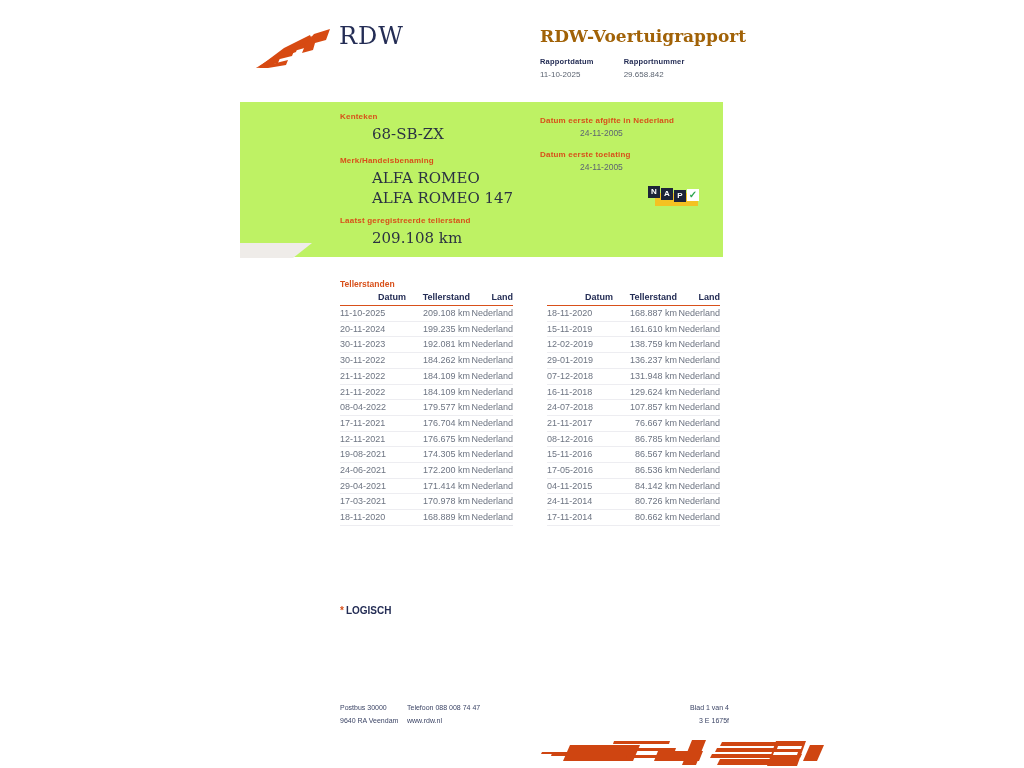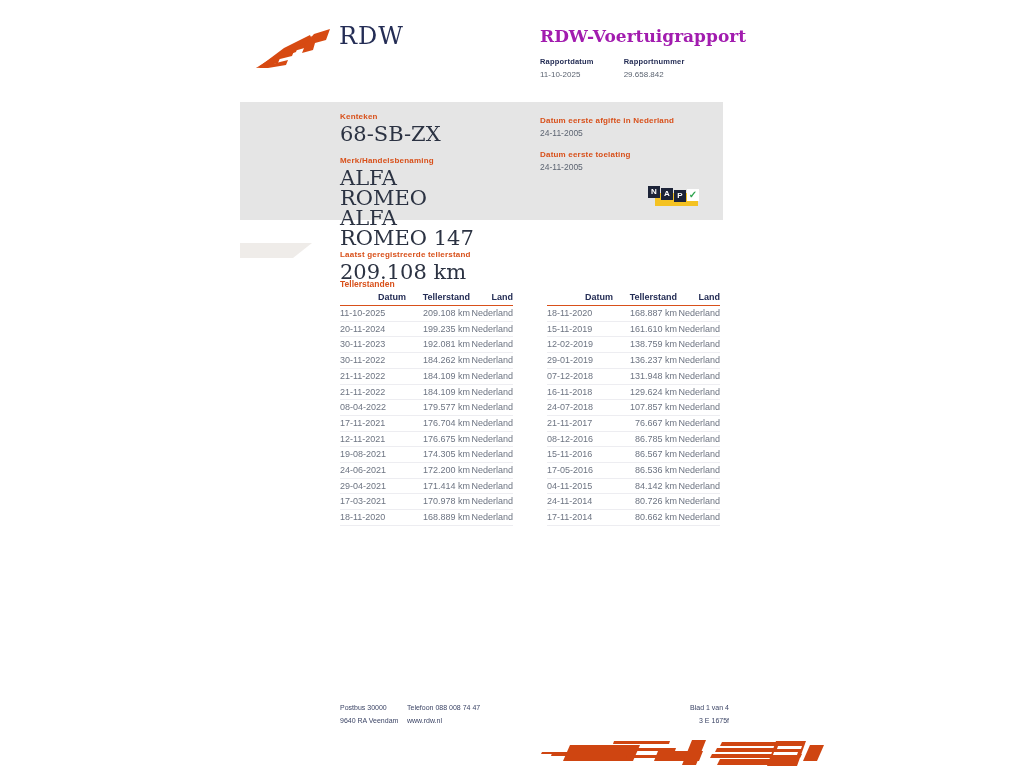--- a/index.html
+++ b/index.html
@@ -5,34 +5,34 @@
   * { margin:0; padding:0; box-sizing:border-box; }
   html,body { width:1024px; height:768px; background:#ffffff; }
   body { font-family:"Liberation Sans", sans-serif; position:relative; overflow:hidden; }
   .page { position:absolute; left:0; top:0; width:1024px; height:768px; background:#fff; }
 
   
   .logo-wing { position:absolute; left:254px; top:26px; width:78px; height:44px; }
   .logo-text { position:absolute; left:339px; top:22px; font-family:"DejaVu Serif", serif;
                font-size:24px; letter-spacing:1px; color:#242d55; }
   .doc-title { position:absolute; left:540px; top:26px; font-family:"DejaVu Serif", serif;
-               font-weight:bold; font-size:17px; color:#a21caf; }
+               font-weight:bold; font-size:17px; color:#a16207; }
   .meta { position:absolute; left:540px; top:57px; display:flex; gap:30px; }
   .meta .lbl { font-size:7.5px; font-weight:bold; color:#242d55; letter-spacing:.2px; }
   .meta .val { font-size:8px; color:#5d6572; margin-top:4px; }
 
   
-  .panel { position:absolute; left:240px; top:102px; width:483px; height:118px; background:#e5e5e5; }
+  .panel { position:absolute; left:240px; top:102px; width:483px; height:155px; background:#bef264; }
   .panel-tail { position:absolute; left:240px; top:243px; width:72px; height:15px; }
   .field-label { font-size:8px; font-weight:bold; color:#d8501a; letter-spacing:.2px; }
-  .field-value-big { font-family:"DejaVu Serif", serif; font-size:21px; color:#2b3242; line-height:20px; }
-  .field-value-sm { font-size:8.5px; color:#5d6572; }
+  .field-value-big { font-family:"DejaVu Serif", serif; font-size:15px; color:#2b3242; line-height:20px;margin-left:32px; }
+  .field-value-sm { font-size:8.5px; color:#5d6572;margin-left:40px; }
   .p-left { position:absolute; left:100px; top:10px; width:170px; }
   .p-right { position:absolute; left:300px; top:14px; width:180px; }
-  .gap-a { margin-top:3px; } .gap-b { margin-top:12px; } .gap-c { margin-top:2px; }
+  .gap-a { margin-top:3px; } .gap-b { margin-top:12px; } .gap-c { margin-top:8px; }
   .oordeel { margin-top:18px; font-size:13.5px; font-weight:bold; color:#242d55; line-height:17px; letter-spacing:.2px; }
 
   
   .nap { position:absolute; left:408px; top:82px; width:52px; height:28px; }
   .nap-yellow { position:absolute; left:7px; top:9px; width:43px; height:13px; background:#f4c222; }
   .nap-sq { position:absolute; width:12px; height:12px; background:#1d2438; color:#fff;
             font-size:8px; font-weight:bold; text-align:center; line-height:12px; }
   .nap-check { position:absolute; width:12px; height:12px; background:#ffffff; color:#2da44e;
                font-size:10px; font-weight:bold; text-align:center; line-height:12px; }
 
@@ -283,20 +283,21 @@
         </tr>
         <tr>
           <td>17-11-2014</td>
           <td class="r">80.662 km</td>
           <td class="r">Nederland</td>
         </tr>
       </tbody>
   </table>
 
   <div class="footnote">
+    <div class="fn-head"><span class="star">*</span><span>LOGISCH</span></div>
   </div>
 
   <div class="footer">
     <div class="f-col f-1">
       <div>Postbus 30000</div>
       <div>9640 RA Veendam</div>
     </div>
     <div class="f-col f-2">
       <div>Telefoon 088 008 74 47</div>
       <div>www.rdw.nl</div>

